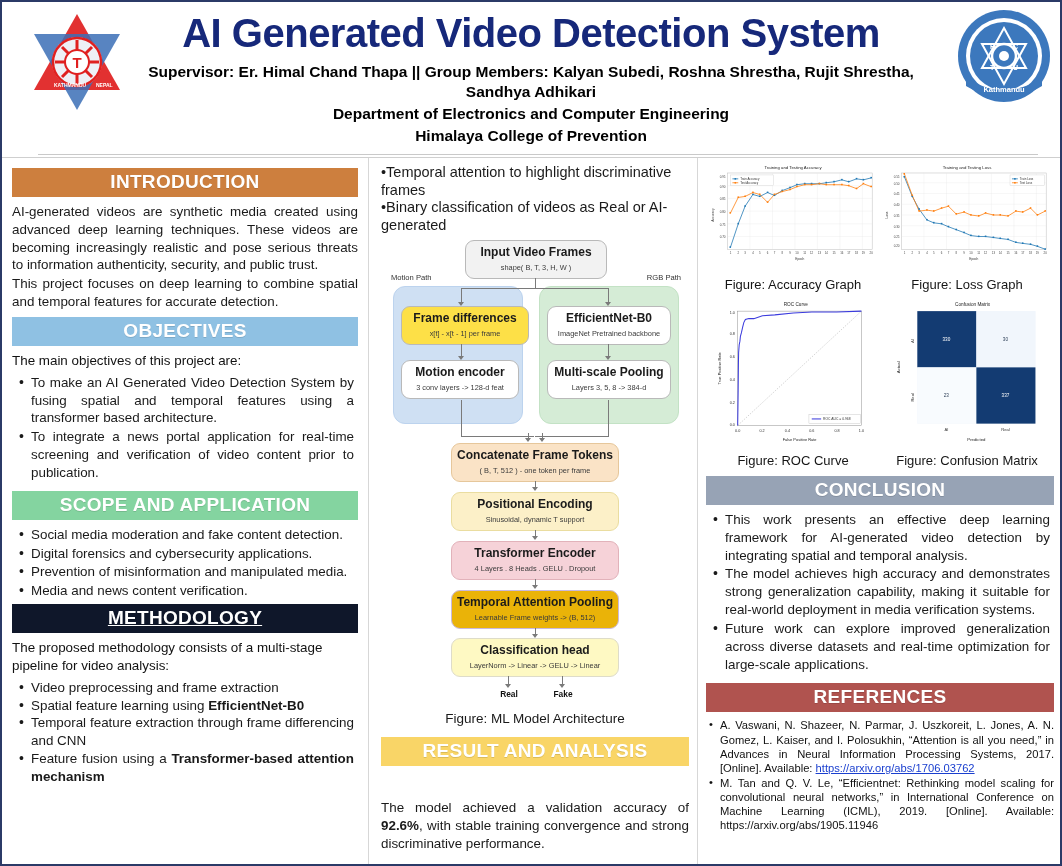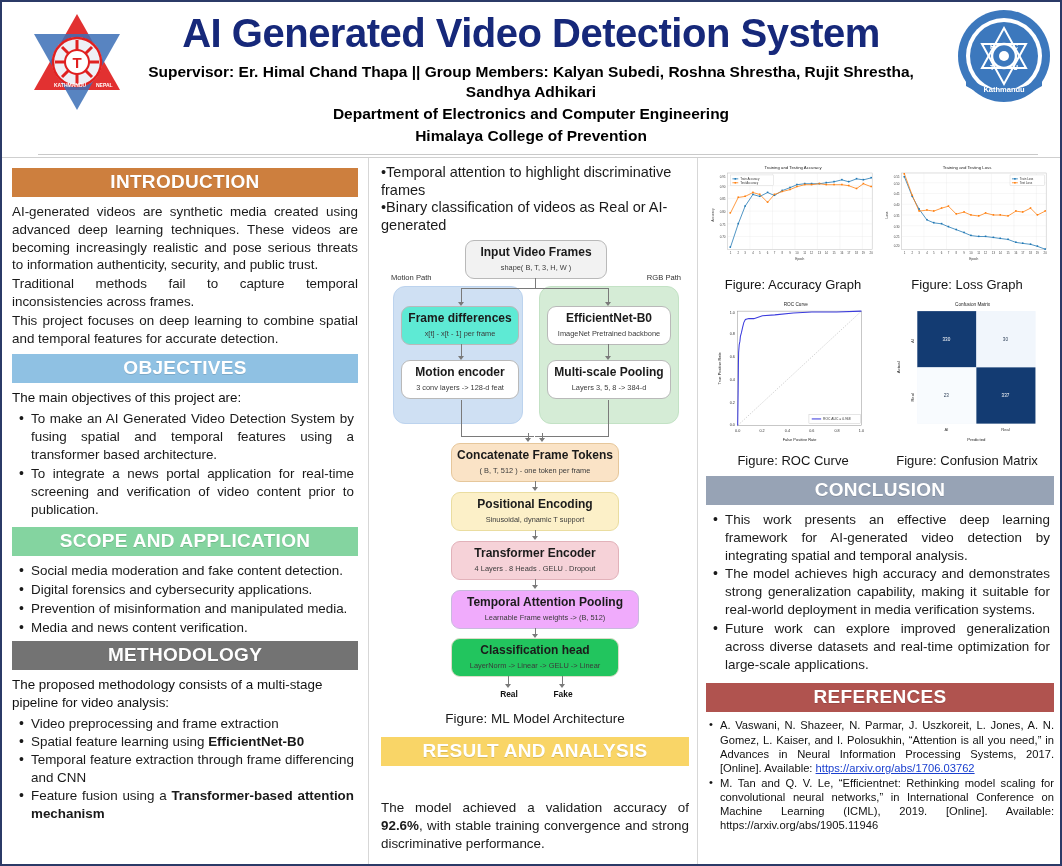--- a/index.html
+++ b/index.html
@@ -144,40 +144,39 @@
     </div>
   </div>
 
   <div class="columns">
 
     <div class="col col-left">
 
       <div class="sec-head" style="background:#cd7f3e;">INTRODUCTION</div>
       <div class="body-text">
         <p>AI-generated videos are synthetic media created using advanced deep learning techniques. These videos are becoming increasingly realistic and pose serious threats to information authenticity, security, and public trust.</p>
-        <p>Traditional methods fail to capture temporal inconsistencies across frames.</p>
         <p>This project focuses on deep learning to combine spatial and temporal features for accurate detection.</p>
       </div>
 
       <div class="sec-head" style="background:#8fc1e3;">OBJECTIVES</div>
       <div class="lead">The main objectives of this project are:</div>
       <ul class="b">
         <li>To make an AI Generated Video Detection System by fusing spatial and temporal features using a transformer based architecture.</li>
         <li>To integrate a news portal application for real-time screening and verification of video content prior to publication.</li>
       </ul>
 
       <div class="sec-head" style="background:#84d4a0; margin-top:9px;">SCOPE AND APPLICATION</div>
       <ul class="b">
         <li>Social media moderation and fake content detection.</li>
         <li>Digital forensics and cybersecurity applications.</li>
         <li>Prevention of misinformation and manipulated media.</li>
         <li>Media and news content verification.</li>
       </ul>
 
-      <div class="sec-head" style="background:#737373; margin-top:0;">METHODOLOGY</div>
+      <div class="sec-head" style="background:#0f172a; margin-top:0;text-decoration:underline;">METHODOLOGY</div>
       <div class="lead">The proposed methodology consists of a multi-stage pipeline for video analysis:</div>
       <ul class="b tight">
         <li>
           <span>Video preprocessing and frame extraction</span>
         </li>
         <li>
           <span>Spatial feature learning using </span><b class="em">EfficientNet-B0</b>
         </li>
         <li>
           <span>Temporal feature extraction through frame differencing and CNN</span>
@@ -208,21 +207,21 @@
           <div class="s">shape( B, T, 3, H, W )</div>
         </div>
 
         <div class="conn" style="left:148px; top:38px; width:1px; height:10px;"></div>
         <div class="conn" style="left:74px;  top:48px; width:148px; height:1px;"></div>
         <div class="conn" style="left:74px;  top:48px; width:1px; height:16px;"></div>
         <div class="conn" style="left:221px; top:48px; width:1px; height:16px;"></div>
         <div class="arrow-d" style="left:71px;  top:62px;"></div>
         <div class="arrow-d" style="left:218px; top:62px;"></div>
 
-        <div class="fbox" style="position:absolute; left:14px; top:66px; width:118px; background:#5eead4;">
+        <div class="fbox" style="position:absolute; left:14px; top:66px; width:128px; background:#fde047;">
           <div class="t">Frame differences</div>
           <div class="s">x[t] - x[t - 1] per frame</div>
         </div>
         <div class="conn" style="left:74px; top:104px; width:1px; height:14px;"></div>
         <div class="arrow-d" style="left:71px; top:116px;"></div>
         <div class="fbox" style="position:absolute; left:14px; top:120px; width:118px; background:#ffffff;">
           <div class="t">Motion encoder</div>
           <div class="s">3 conv layers -&gt; 128-d feat</div>
         </div>
 
@@ -260,30 +259,30 @@
         <div class="conn" style="left:148px; top:290px; width:1px; height:8px;"></div>
         <div class="arrow-d" style="left:145px; top:296px;"></div>
 
         <div class="fbox" style="position:absolute; left:64px; top:301px; width:168px; background:#f6d2d8; border-color:#e2b2ba;">
           <div class="t">Transformer Encoder</div>
           <div class="s">4 Layers . 8 Heads . GELU . Dropout</div>
         </div>
         <div class="conn" style="left:148px; top:339px; width:1px; height:8px;"></div>
         <div class="arrow-d" style="left:145px; top:345px;"></div>
 
-        <div class="fbox" style="position:absolute; left:64px; top:350px; width:188px; background:#f0abfc; border-color:#c9b9de;text-align:center;">
+        <div class="fbox" style="position:absolute; left:64px; top:350px; width:168px; background:#eab308; border-color:#c9b9de;text-align:center;">
           <div class="t">Temporal Attention Pooling</div>
           <div class="s">Learnable Frame weights -&gt; (B, 512)</div>
         </div>
         <div class="conn" style="left:148px; top:388px; width:1px; height:8px;"></div>
         <div class="arrow-d" style="left:145px; top:394px;"></div>
       </div>
 
       <div class="flow" style="height:64px;">
-        <div class="fbox" style="position:absolute; left:64px; top:0px; width:168px; background:#22c55e; border-color:#dedcc9;">
+        <div class="fbox" style="position:absolute; left:64px; top:0px; width:168px; background:#fef9c3; border-color:#dedcc9;">
           <div class="t">Classification head</div>
           <div class="s">LayerNorm -&gt; Linear -&gt; GELU -&gt; Linear</div>
         </div>
         <div class="conn" style="left:121px; top:38px; width:1px; height:10px;"></div>
         <div class="conn" style="left:175px; top:38px; width:1px; height:10px;"></div>
         <div class="arrow-d" style="left:118px; top:46px;"></div>
         <div class="arrow-d" style="left:172px; top:46px;"></div>
         <div style="position:absolute; left:100px; top:51px; width:44px; text-align:center; font-size:8.4px; font-weight:bold;">Real</div>
         <div style="position:absolute; left:154px; top:51px; width:44px; text-align:center; font-size:8.4px; font-weight:bold;">Fake</div>
       </div>

